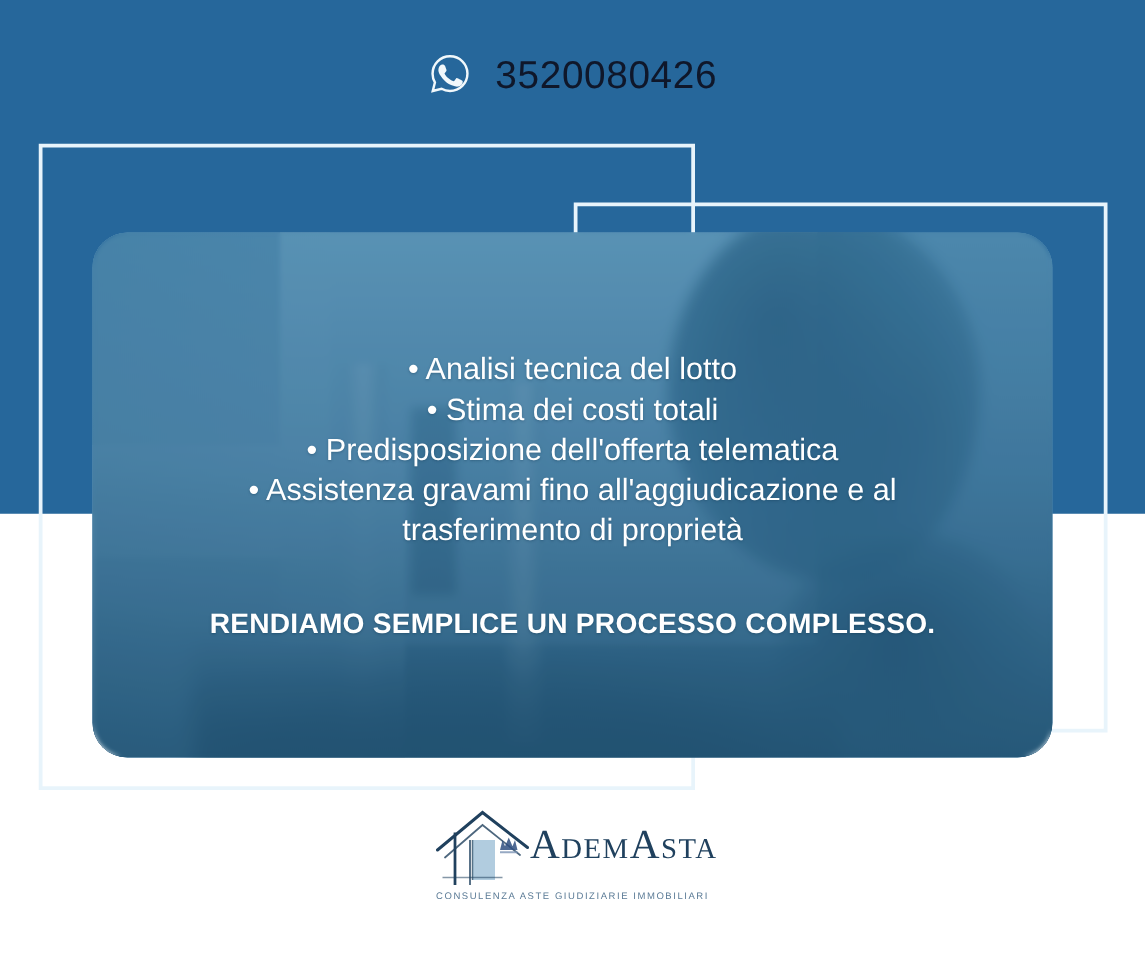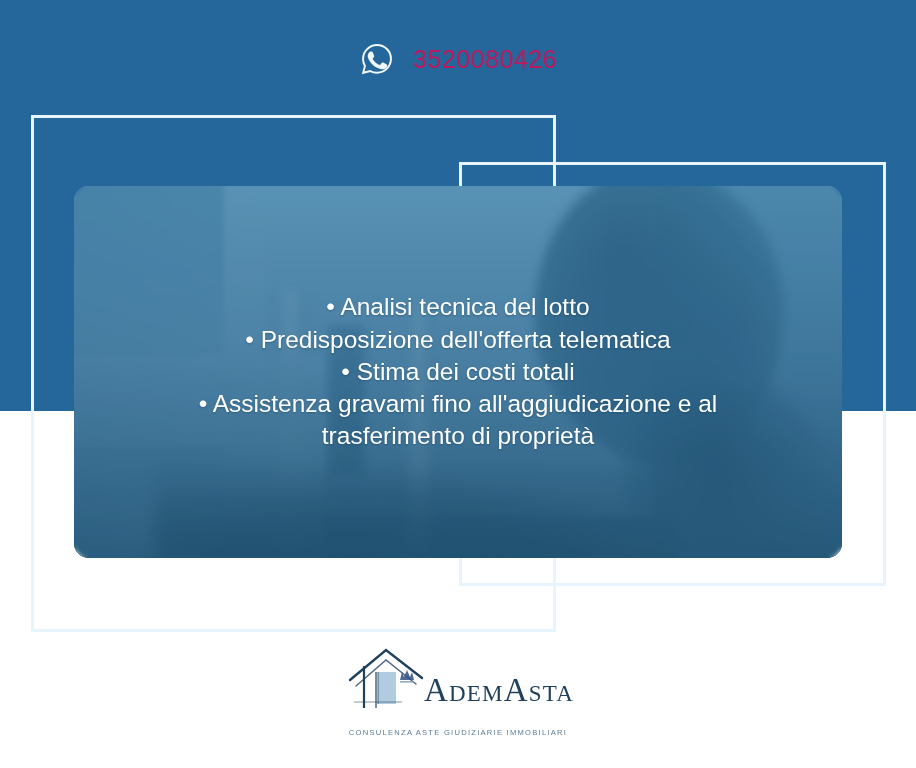--- a/index.html
+++ b/index.html
@@ -43,22 +43,22 @@
     gap: 18px;
     z-index: 40;
   }
   .wa-icon {
     width: 36px;
     height: 36px;
     display: block;
     flex: 0 0 auto;
   }
   .contact-number {
-    color: #be185d;
-    font-size: 25px;
+    color: #0f172a;
+    font-size: 31px;
     font-weight: 400;
     letter-spacing: 0.5px;
     line-height: 1;
     white-space: nowrap;
     text-align: center;
   }
 
   
   .frame {
     position: absolute;
@@ -79,22 +79,22 @@
     width: 427px;
     height: 424px;
   }
 
   
   .photo-card {
     position: absolute;
     left: 74px;
     top: 186px;
     width: 768px;
-    height: 372px;
-    border-radius: 15px;
+    height: 420px;
+    border-radius: 28px;
     overflow: hidden;
     z-index: 25;
     background: #4d86ad;
   }
 
   
   .ph-sky {
     position: absolute;
     inset: 0;
     background: linear-gradient(180deg, #5f93b6 0%, #5a8eb2 30%, #4f82a6 62%, #2f6182 100%);
@@ -251,41 +251,41 @@
     top: 646px;
     width: 916px;
     display: flex;
     flex-direction: column;
     align-items: center;
     z-index: 40;
   }
   .logo-main {
     position: relative;
     display: flex;
-    align-items: flex-end;
+    align-items: center;
     height: 66px;
   }
   .logo-mark {
     width: 86px;
     height: 66px;
     display: block;
   }
   .logo-word {
     font-family: "Liberation Serif", serif;
     font-size: 33px;
     line-height: 1;
     color: #20415e;
     letter-spacing: 1.2px;
     margin-left: -4px;
     padding-bottom: 5px;
     font-variant: small-caps;
     white-space: nowrap;
   }
   .logo-sub {
-    margin-top: 16px;
+    margin-top: 0;
     font-size: 7.6px;
     letter-spacing: 1.25px;
     color: #5b7b96;
     white-space: nowrap;
     text-transform: uppercase;
   }
 </style>
 </head>
 <body>
 
@@ -316,25 +316,26 @@
     <div class="ph-wall-left2"></div>
     <div class="ph-tree"></div>
     <div class="ph-tree2"></div>
     <div class="ph-shrubs"></div>
     <div class="ph-tint"></div>
     <div class="ph-blur-veil"></div>
 
     <div class="card-content">
       <ul class="bullet-list">
         <li>Analisi tecnica del lotto</li>
+        <li>Stima dei costi totali</li>
         <li>Predisposizione dell'offerta telematica</li>
-        <li>Stima dei costi totali</li>
         <li>Assistenza gravami fino all'aggiudicazione e al
 trasferimento di proprietà</li>
       </ul>
+      <div class="tagline">RENDIAMO SEMPLICE UN PROCESSO COMPLESSO.</div>
     </div>
   </div>
 
   <div class="logo-wrap">
     <div class="logo-main">
       <span>
         <svg class="logo-mark" viewBox="0 0 86 66" aria-hidden="true">
 
           <path d="M8 34 L44 4 L80 32" fill="none" stroke="#20415e" stroke-width="2.4" stroke-linecap="round"></path>
           <path d="M14 40 L44 14 L74 38" fill="none" stroke="#20415e" stroke-width="1.4" stroke-linecap="round" opacity=".8"></path>

